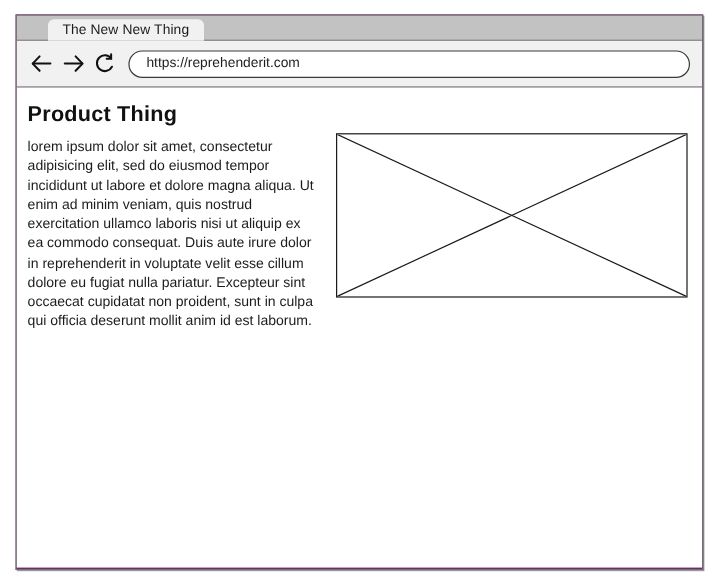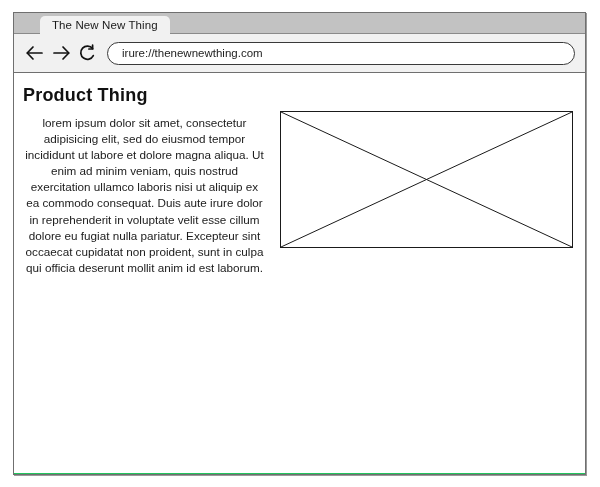--- a/index.html
+++ b/index.html
@@ -16,21 +16,21 @@
 
   
   #browser-window {
     position: absolute;
     left: 13px;
     top: 12px;
     width: 573px;
     height: 463px;
     box-sizing: border-box;
     border: 1px solid #6f6f6f;
-    background: #22c55e;
+    background: #701a75;
     box-shadow: 1px 1px 0 #9a9a9a;
   }
 
   
   #tab-strip {
     position: relative;
     height: 21px;
     background: #c2c2c2;
     border-bottom: 1px solid #8a8a8a;
     box-sizing: border-box;
@@ -110,21 +110,21 @@
     letter-spacing: 0.2px;
   }
   #body-copy {
     position: absolute;
     left: 9px;
     top: 42px;
     width: 243px;
     font-size: 11.7px;
     line-height: 16.1px;
     color: #1b1b1b;
-    text-align: center;
+    text-align: left;
   }
 
   
   #image-placeholder {
     position: absolute;
     left: 266px;
     top: 38px;
     width: 293px;
     height: 137px;
     border: 1px solid #1a1a1a;
@@ -171,21 +171,21 @@
     <div class="nav-btn">
       <span>
         <svg width="20" height="20" viewBox="0 0 20 20" fill="none" stroke="#111111" stroke-width="1.7" stroke-linecap="round" stroke-linejoin="round">
           <path d="M15.6 5.6 A6.6 6.6 0 1 0 16.3 12.6"></path>
           <polyline points="15.6,2.2 15.6,6.0 11.9,6.0" stroke-linejoin="miter"></polyline>
         </svg>
       </span>
     </div>
 
     <div id="url-bar">
-      <span id="url-text" title="Search or enter address">irure://thenewnewthing.com</span>
+      <span id="url-text" title="Search or enter address">https://reprehenderit.com</span>
     </div>
 
   </div>
 
   <div id="page-content">
 
     <div id="page-title">Product Thing</div>
 
     <div id="body-copy">lorem ipsum dolor sit amet, consectetur adipisicing elit, sed do eiusmod tempor incididunt ut labore et dolore magna aliqua. Ut enim ad minim veniam, quis nostrud exercitation ullamco laboris nisi ut aliquip ex ea commodo consequat. Duis aute irure dolor in reprehenderit in voluptate velit esse cillum dolore eu fugiat nulla pariatur. Excepteur sint occaecat cupidatat non proident, sunt in culpa qui officia deserunt mollit anim id est laborum.</div>
 

